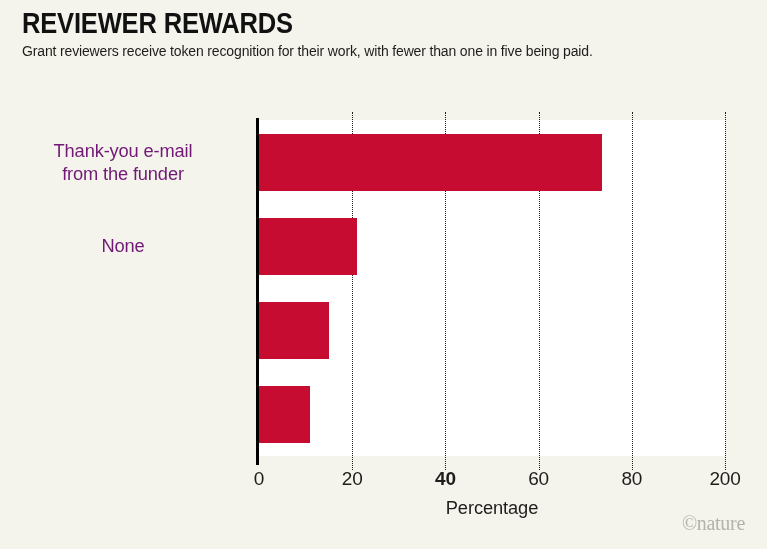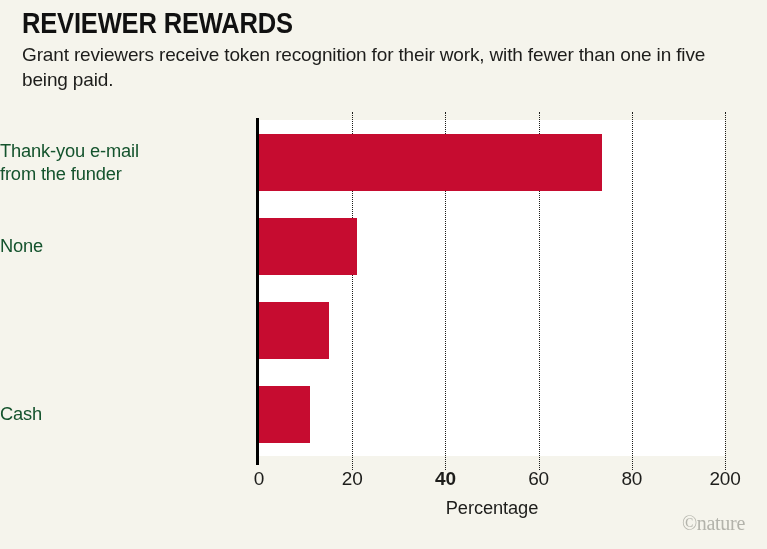--- a/index.html
+++ b/index.html
@@ -28,21 +28,21 @@
     font-weight: bold;
     letter-spacing: -0.2px;
     color: #111111;
     line-height: 1.05;
     margin: 0 0 5px 0;
     transform: scaleX(0.88);
     transform-origin: left center;
     white-space: nowrap;
   }
   #chart-subtitle {
-    font-size: 19px;
+    font-size: 14px;
     font-weight: normal;
     color: #1d1d1b;
     line-height: 1.28;
     margin: 0;
     max-width: 712px;
     letter-spacing: -0.15px;
   }
 
   
   #plot-frame {
@@ -96,23 +96,23 @@
     position: absolute;
     left: 0;
     top: 120px;
     width: 246px;
     height: 336px;
   }
   .y-label {
     position: absolute;
     right: 0;
     width: 246px;
-    text-align: left;
+    text-align: center;
     font-size: 18.3px;
-    color: #14532d;
+    color: #701a75;
     line-height: 1.27;
     letter-spacing: -0.15px;
     margin-left: 46px;
   }
 
   
   #x-ticklabels {
     position: absolute;
     left: 0;
     top: 468px;
@@ -178,23 +178,20 @@
   </div>
 
 <div id="y-labels">
     <div class="y-label" style="top: 18.8px;">
       <div>Thank-you e-mail</div>
       <div>from the funder</div>
     </div>
     <div class="y-label" style="top: 114.4px;">
       <div>None</div>
     </div>
-    <div class="y-label" style="top: 282.4px;">
-      <div>Cash</div>
-    </div>
   </div>
 
 <div id="x-ticklabels">
     <div class="x-ticklabel" style="left: 259px;">0</div>
     <div class="x-ticklabel" style="left: 352.2px; text-align: center;">20</div>
     <div class="x-ticklabel" style="left: 445.4px; font-weight: bold;">40</div>
     <div class="x-ticklabel" style="left: 538.6px;">60</div>
     <div class="x-ticklabel" style="left: 631.8px;">80</div>
     <div class="x-ticklabel" style="left: 725px;">200</div>
   </div>

